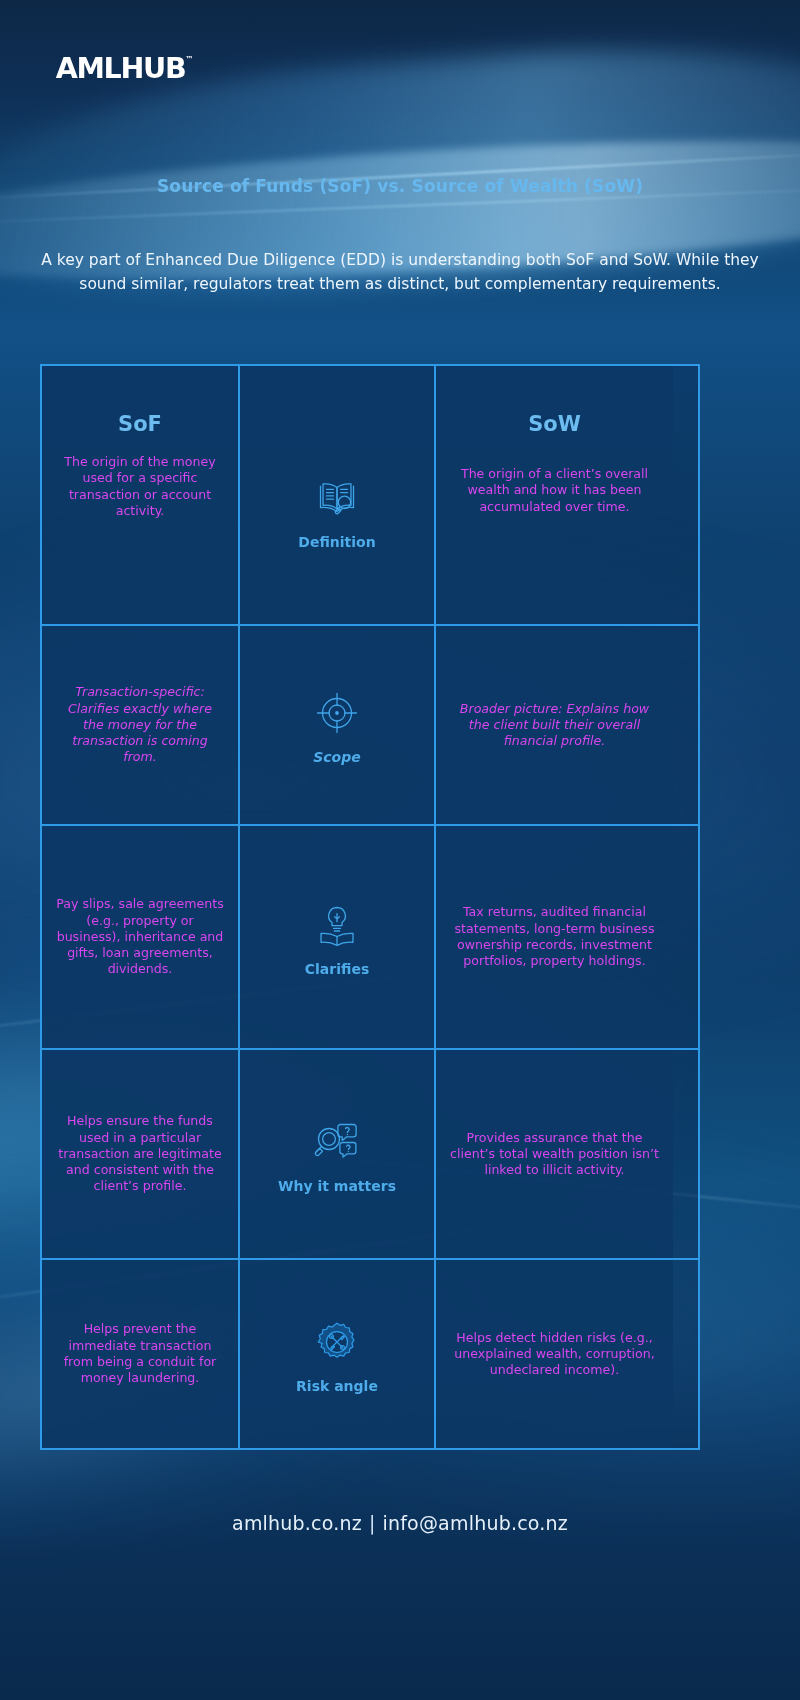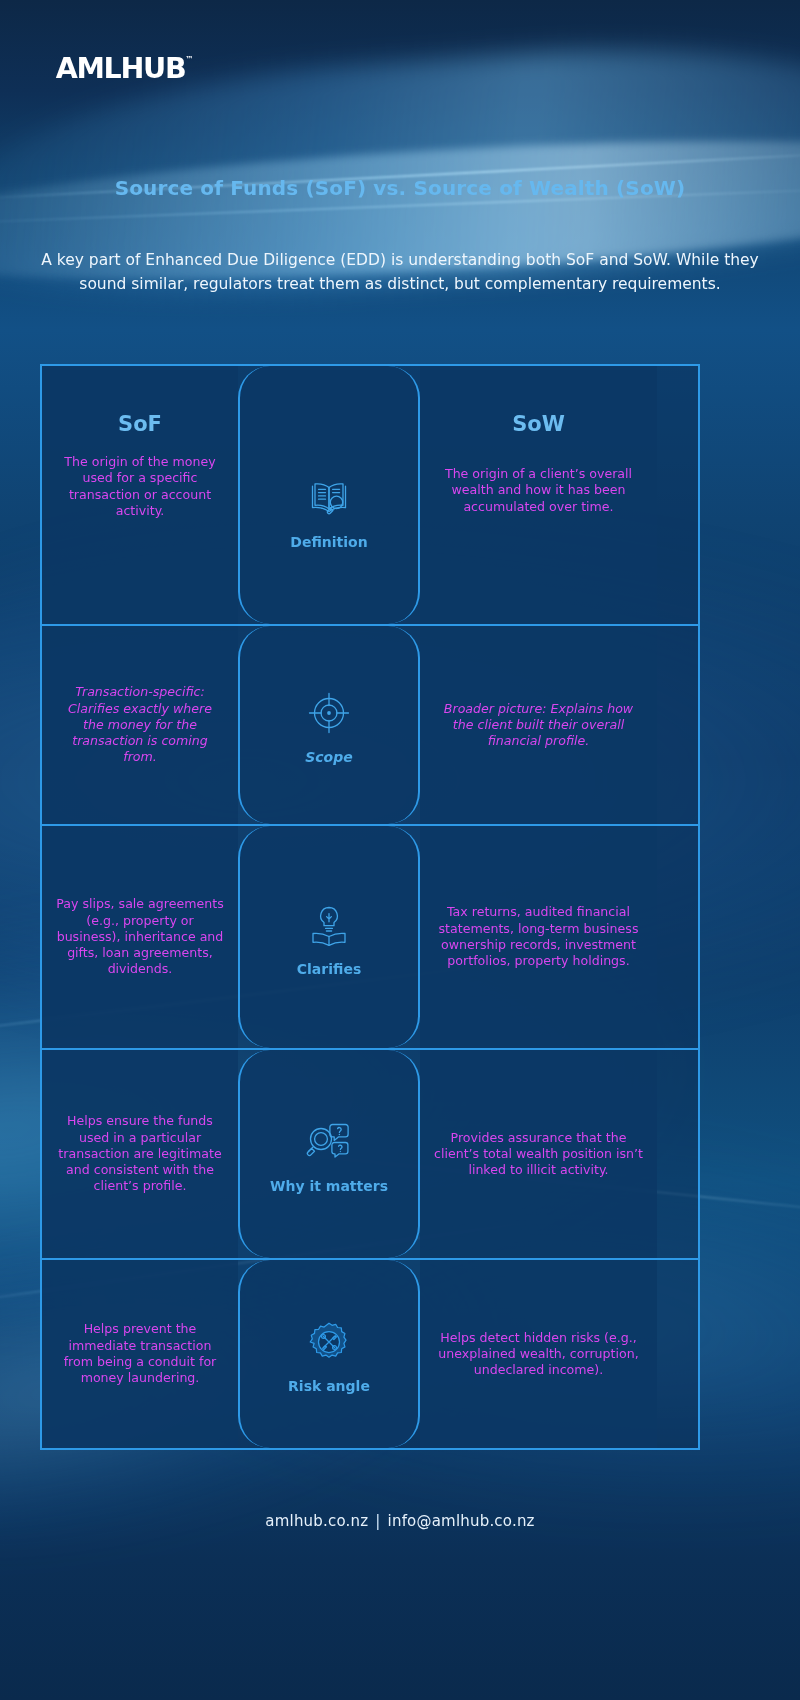--- a/index.html
+++ b/index.html
@@ -128,21 +128,21 @@
     line-height: 1;
   }
 
   
   .title {
     position: absolute;
     left: 0;
     top: 176px;
     width: 800px;
     text-align: center;
-    font-size: 20px;
+    font-size: 17px;
     font-weight: bold;
     color: #66b8ef;
     letter-spacing: 0.15px;
   }
   .subtitle {
     position: absolute;
     left: 40px;
     top: 248px;
     width: 720px;
     text-align: center;
@@ -173,21 +173,21 @@
   .tcell {
     position: relative;
     background: rgba(11,56,101,0.88);
     display: flex;
     flex-direction: column;
     justify-content: center;
     align-items: center;
     padding: 10px 14px;
   }
   .col-left  { width: 196px; }
-  .col-mid   { width: 182px; border-left: 2px solid #2e9ae8; border-right: 2px solid #2e9ae8; border-radius: 32px; }
+  .col-mid   { width: 198px; border-left: 2px solid #2e9ae8; border-right: 2px solid #2e9ae8; }
   .col-right { width: 237px; gap: 12px; }
 
   .header-row .tcell { height: 258px; justify-content: flex-start; padding-top: 0; }
   .hdr-label {
     font-size: 21px;
     font-weight: bold;
     color: #6cbcf0;
     margin-top: 46px;
     margin-bottom: 10px;
     text-align: center;
@@ -229,21 +229,21 @@
   }
   .header-row .col-mid { justify-content: center; padding-top: 40px; }
 
   
   .footer {
     position: absolute;
     left: 0;
     top: 1512px;
     width: 800px;
     text-align: center;
-    font-size: 15px;
+    font-size: 19px;
     color: #e6f1fb;
     letter-spacing: 0.2px;
   }
   .footer .sep { margin: 0 7px; color: #cfe4f6; }
   .footer a, .footer span { color: #e6f1fb; text-decoration: none; }
 </style>
 </head>
 <body>
 
 <div class="bg-root">

